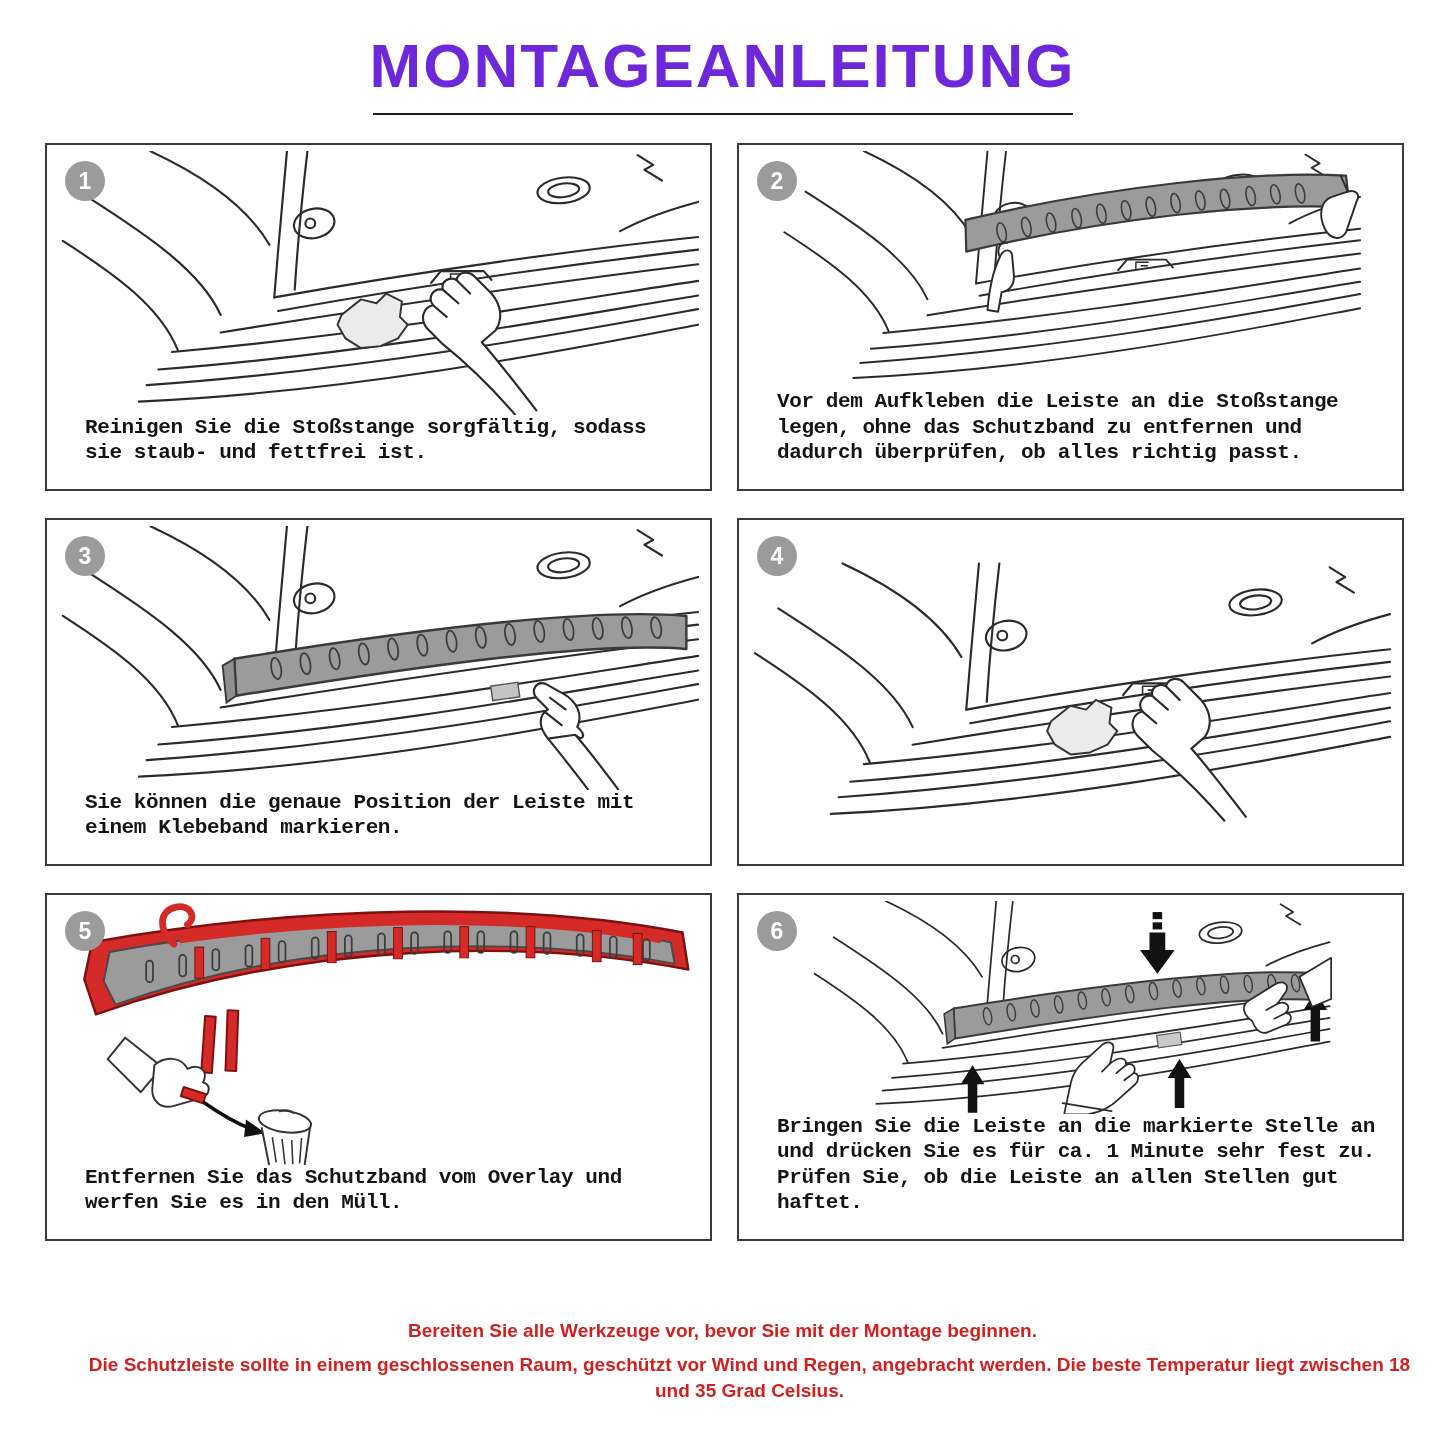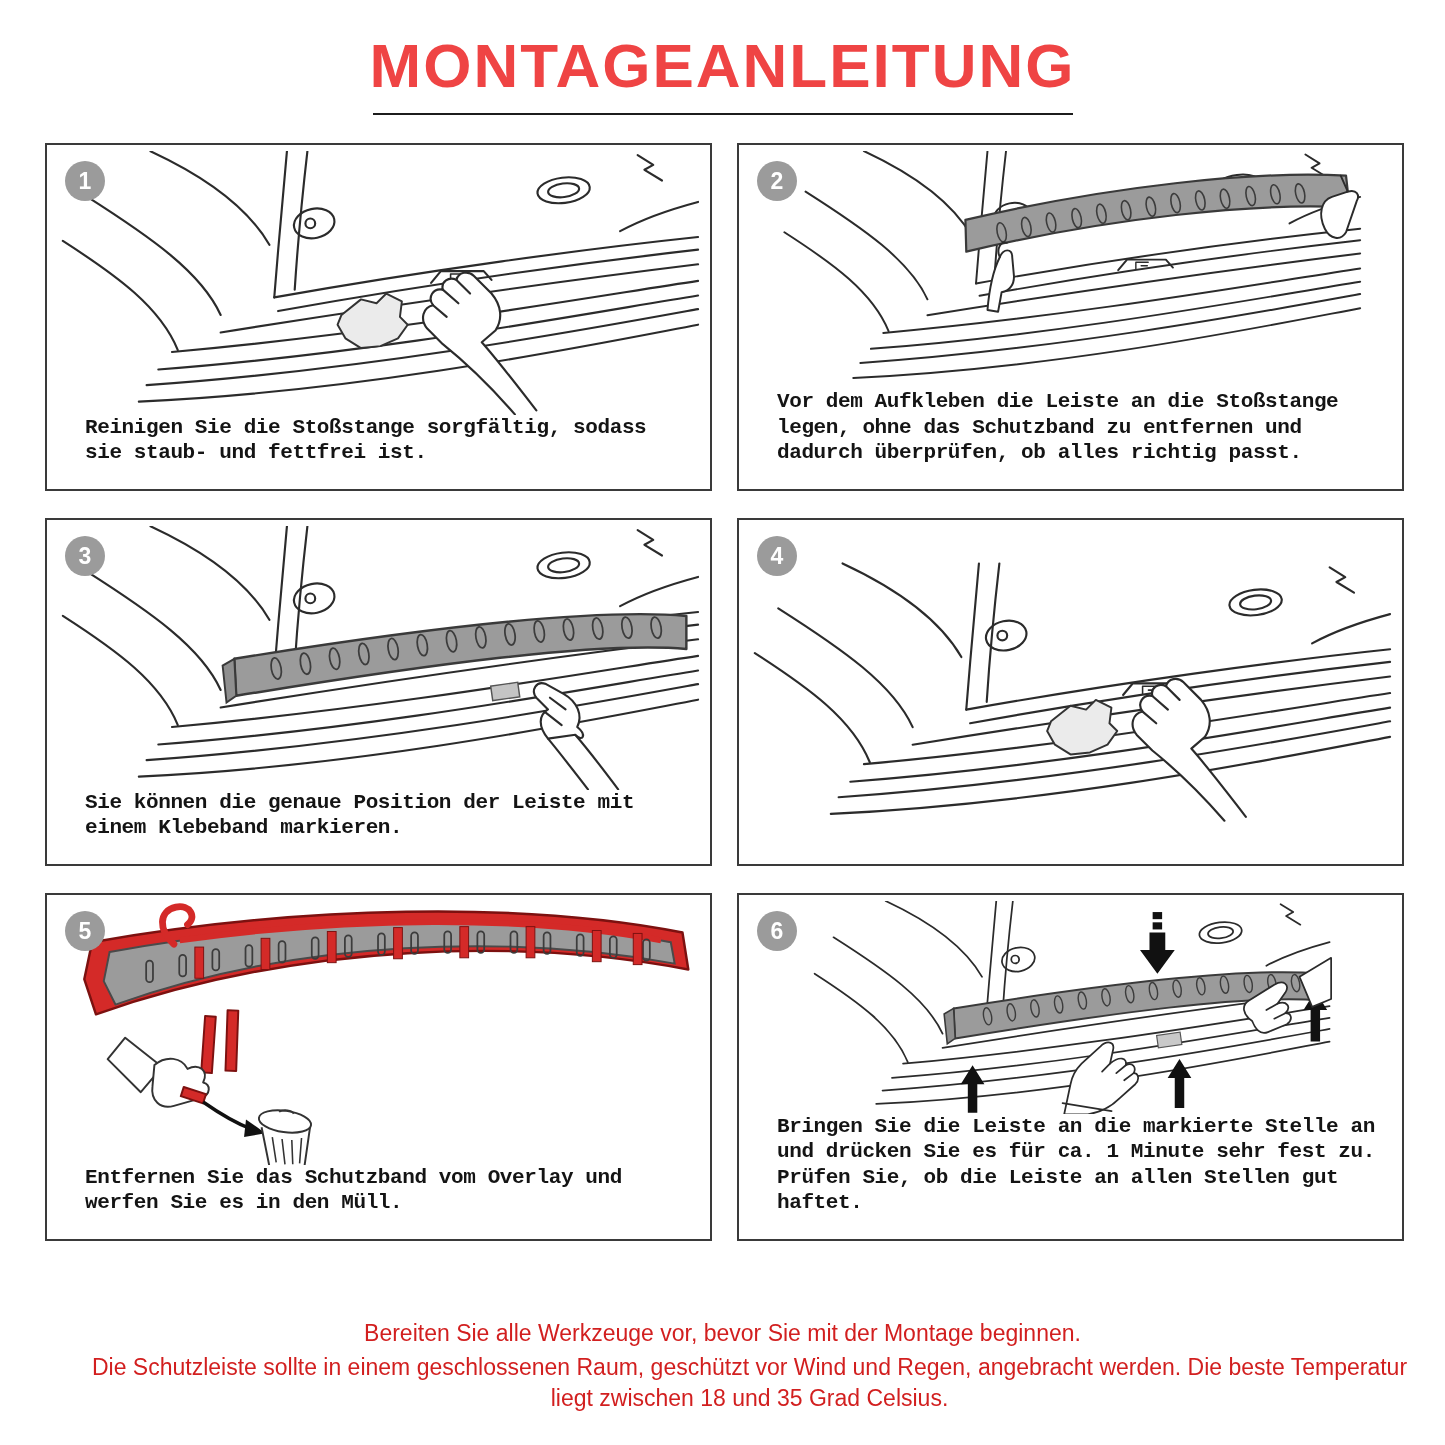--- a/index.html
+++ b/index.html
@@ -2,21 +2,21 @@
 <html style="--accent-red: #d21f1f; --badge-gray: #9b9b9b;"><head>
 <meta charset="utf-8">
 <style>
   html,body{margin:0;padding:0;}
   body{
     width:1445px;height:1445px;position:relative;background:#ffffff;
     font-family:"Liberation Sans", sans-serif;overflow:hidden;
   }
   .page-title{
     position:absolute;top:30px;left:0;width:100%;text-align:center;
-    font-size:62px;font-weight:bold;letter-spacing:2px;color:#ef4444;margin:0;
+    font-size:62px;font-weight:bold;letter-spacing:2px;color:#6d28d9;margin:0;
   }
   .title-underline{
     position:absolute;top:113px;left:50%;transform:translateX(-50%);
     width:700px;height:2px;background:#1c1c1c;
   }
   .steps-grid{
     position:absolute;left:45px;top:143px;
     display:grid;grid-template-columns:667px 667px;gap:27px 25px;
   }
   .panel{
@@ -29,21 +29,21 @@
     display:flex;align-items:center;justify-content:center;z-index:2;
   }
   .illus{flex:1;min-height:0;padding:6px 10px 0 10px;}
   .illus svg{width:100%;height:100%;display:block;}
   .caption{
     margin:0;padding:0 26px 24px 38px;
     font-size:21px;font-weight:bold;line-height:1.2;letter-spacing:-0.4px;color:#141414;font-family:Liberation Mono, monospace;
   }
   .footer-note{
     position:absolute;left:0;width:100%;text-align:center;margin:0;
-    color:var(--accent-red,#d21f1f);font-weight:normal;font-size:23px;line-height:1.35;
+    color:var(--accent-red,#d21f1f);font-weight:bold;font-size:19px;line-height:1.35;
   }
   .footer-note.n1{top:1318px;}
   .footer-note.n2{top:1352px;padding-left:27px;}
   .footer-note.n2 span{display:inline-block;max-width:1350px;}
 </style>
 </head>
 <body>
 
 <svg width="0" height="0" style="position:absolute" aria-hidden="true">
 <defs>

